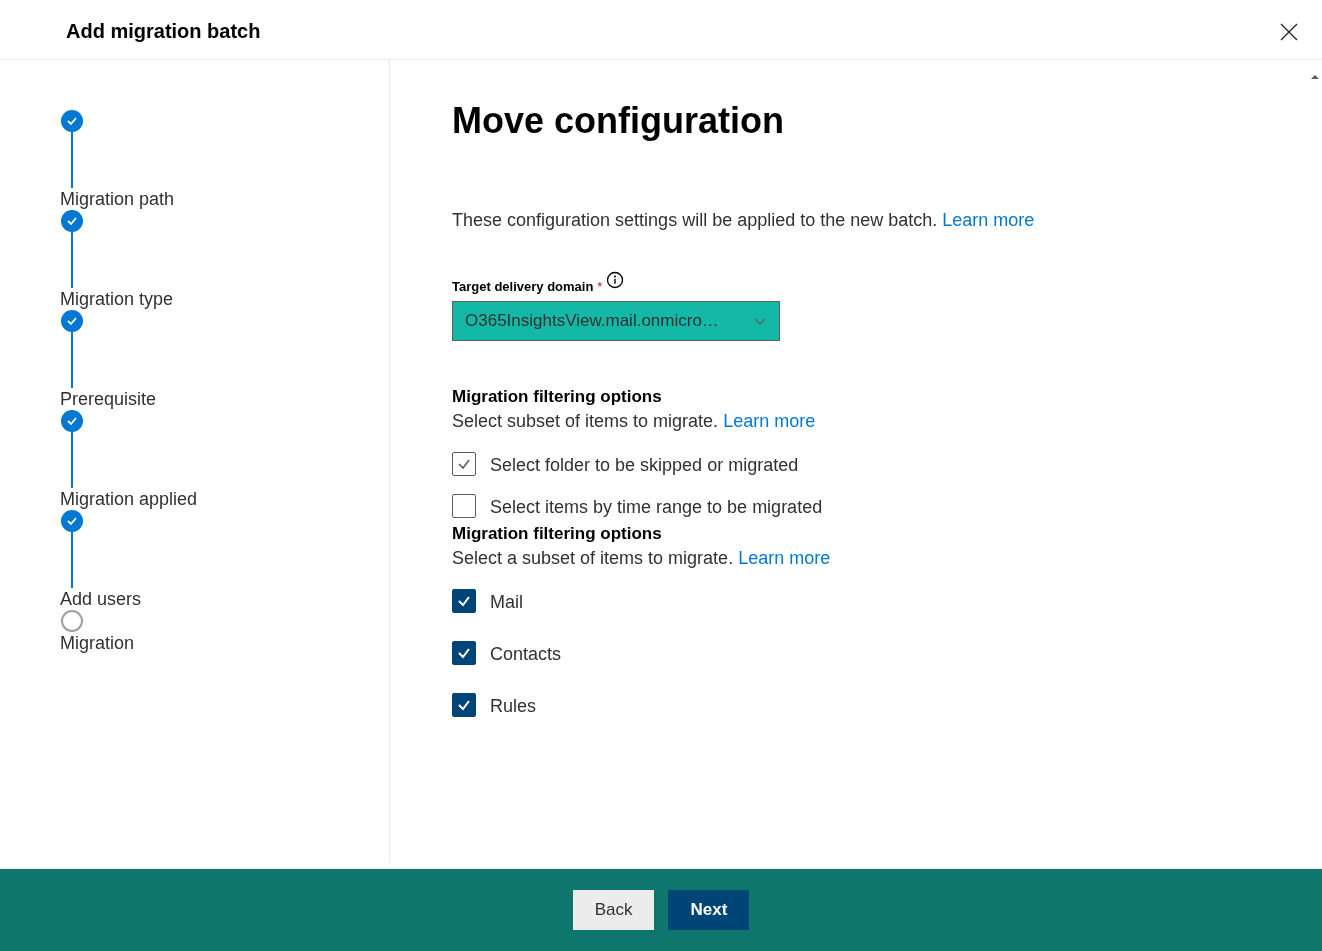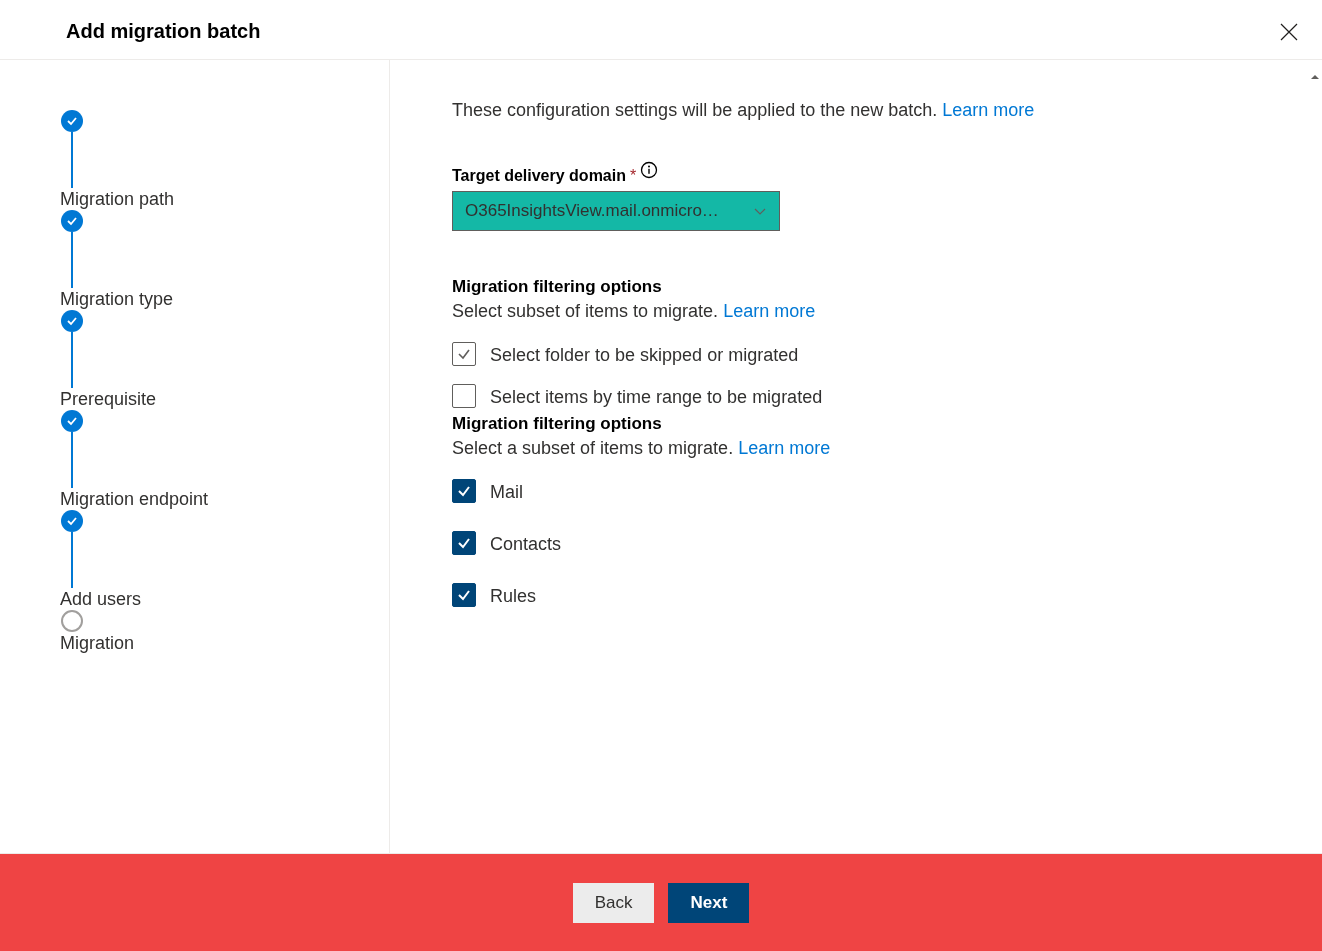--- a/index.html
+++ b/index.html
@@ -113,21 +113,21 @@
       color: #000;
       margin-bottom: 68px;
     }
     .intro-text {
       font-size: 18px;
       color: #323130;
       margin-bottom: 46px;
     }
     .link { color: #0078d4; cursor: pointer; }
     .field-label {
-      font-size: 16px;
+      font-size: 13px;
       font-weight: 600;
       color: #000;
       display: flex;
       align-items: center;
       margin-bottom: 6px;
     }
     .required { color: #a4262c; margin-left: 4px; font-weight: 400; }
     .info-icon {
       width: 18px;
       height: 18px;
@@ -193,27 +193,27 @@
       font-size: 18px;
       color: #323130;
     }
     .item-check-group { margin-top: 20px; }
     .item-check-group .check-row { margin-bottom: 28px; }
     .footer {
       position: absolute;
       bottom: 0;
       left: 0;
       right: 0;
-      height: 98px;
+      height: 83px;
       border-top: 1px solid #edebe9;
       display: flex;
       align-items: center;
       justify-content: center;
       gap: 14px;
-      background: #ef4444;
+      background: #0f766e;
     }
     .btn {
       height: 40px;
       padding: 0 22px;
       font-size: 17px;
       border: none;
       cursor: pointer;
       font-family: inherit;
     }
     .btn-secondary {
@@ -279,21 +279,21 @@
 
     <div class="step">
       <div class="step-indicator">
         <div class="step-circle completed">
           <svg viewBox="0 0 12 12">
               <path d="M2 6 L5 9 L10 3" stroke="#fff" stroke-width="1.8" fill="none"></path>
             </svg>
         </div>
         <div class="step-line"></div>
       </div>
-      <div class="step-label">Migration endpoint</div>
+      <div class="step-label">Migration applied</div>
     </div>
 
     <div class="step">
       <div class="step-indicator">
         <div class="step-circle completed">
           <svg viewBox="0 0 12 12">
               <path d="M2 6 L5 9 L10 3" stroke="#fff" stroke-width="1.8" fill="none"></path>
             </svg>
         </div>
         <div class="step-line"></div>
@@ -305,20 +305,21 @@
     <div class="step">
       <div class="step-indicator">
         <div class="step-circle upcoming"></div>
       </div>
       <div class="step-label">Migration</div>
     </div>
 
   </div>
 
   <div class="content">
+    <h1 class="page-title">Move configuration</h1>
 
     <p class="intro-text">
       <span>These configuration settings will be applied to the new batch. </span><span class="link">Learn more</span>
     </p>
 
     <div class="field-label">
       <span>Target delivery domain</span>
       <span class="required">*</span>
       <svg class="info-icon" viewBox="0 0 18 18">
         <circle cx="9" cy="9" r="7.5" stroke="#000" stroke-width="1.3" fill="none"></circle>

